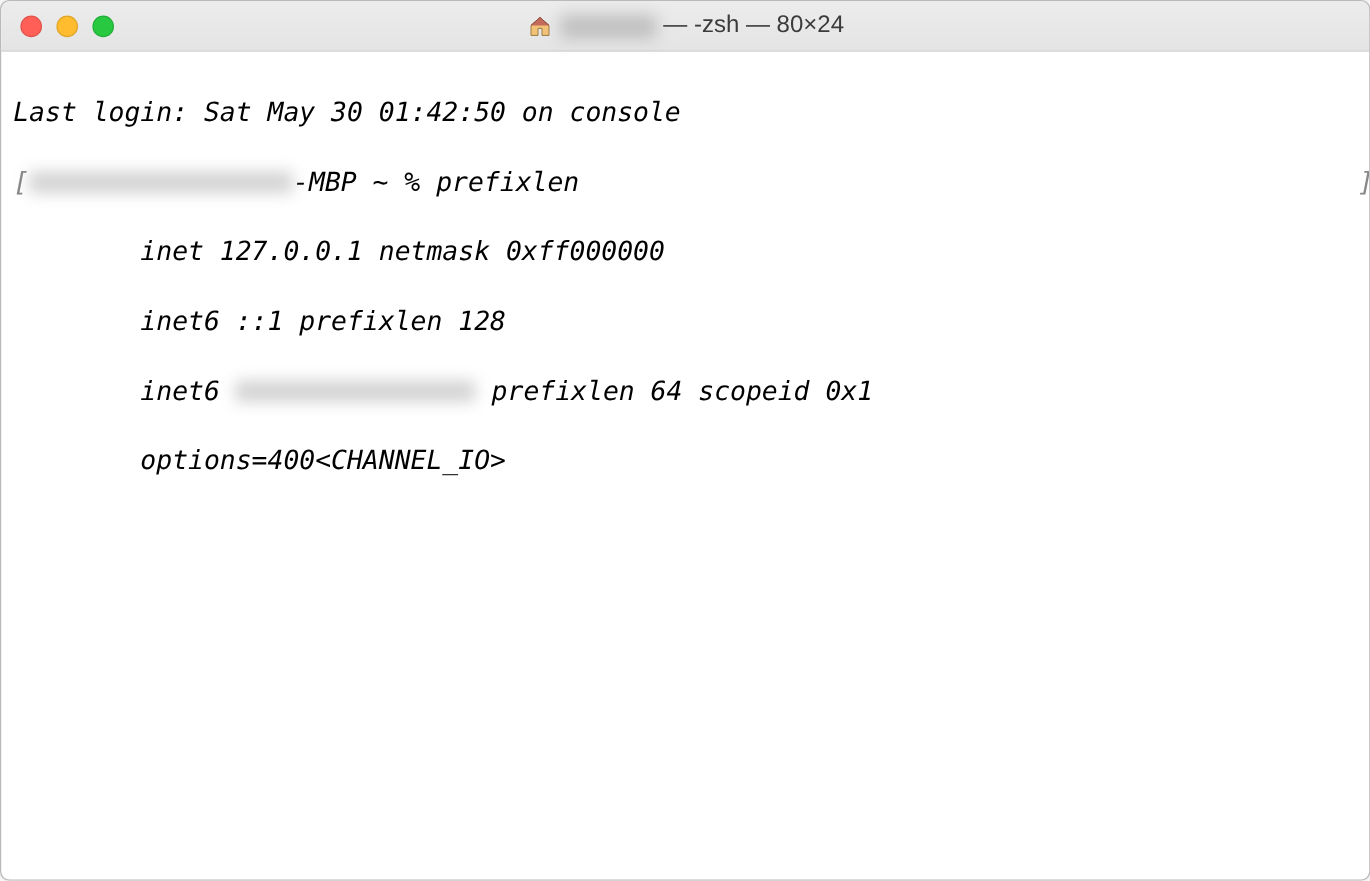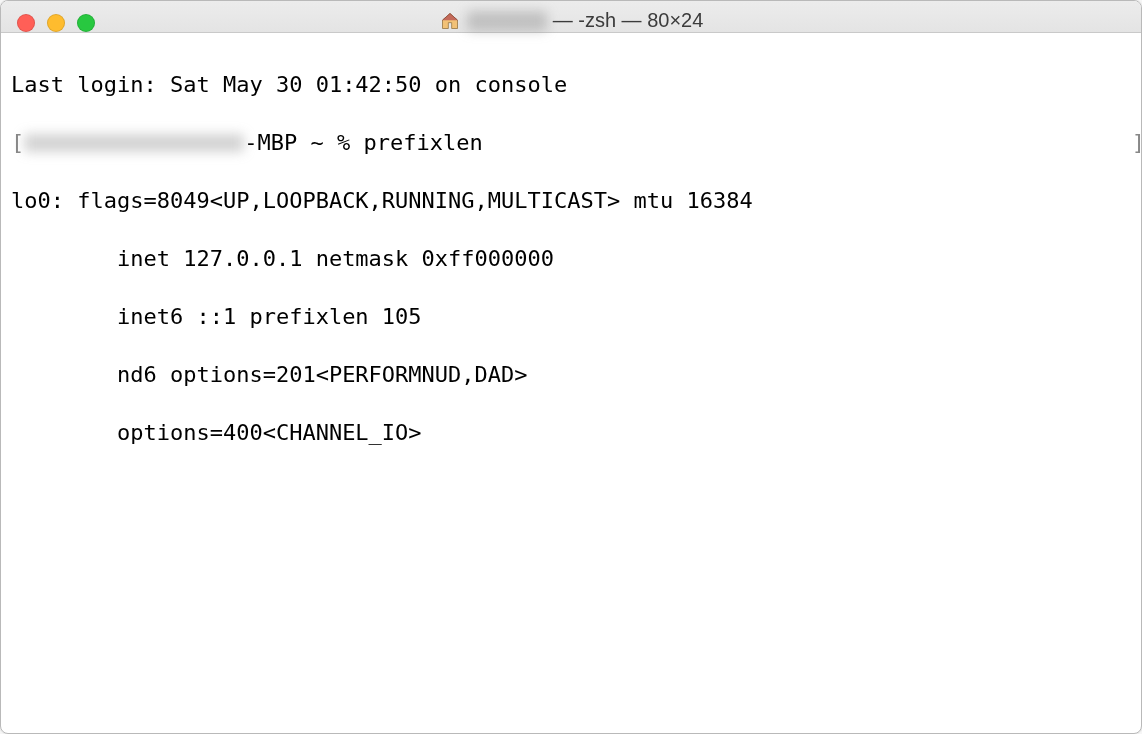--- a/index.html
+++ b/index.html
@@ -13,25 +13,25 @@
       height: 734px;
       background: #ffffff;
       border: 1px solid #b9b9b9;
       border-radius: 8px;
       overflow: hidden;
       display: flex;
       flex-direction: column;
       box-shadow: 0 0 0 1px rgba(0,0,0,0.04);
     }
     .titlebar {
-      height: 32px;
+      height: 42px;
       background: linear-gradient(to bottom, #ececec 0%, #e4e4e4 100%);
       border-bottom: 1px solid #c9c9c9;
       display: flex;
-      align-items: flex-end;
+      align-items: center;
       position: relative;
       flex-shrink: 0;
     }
     .traffic-lights {
       display: flex;
       gap: 12px;
       padding-left: 16px;
       align-items: center;
     }
     .light {
@@ -71,20 +71,21 @@
       flex: 1;
       padding: 8px 10px 6px 10px;
       font-size: 22px;
       line-height: 29px;
       color: #000;
       white-space: pre;
       font-family: "SF Mono","Menlo","Monaco",monospace;
       letter-spacing: 0px;
       overflow: hidden;
       position: relative;
+      font-style: italic;
     }
     .line { white-space: pre; }
     .blur-inline {
       display: inline-block;
       vertical-align: baseline;
       background: rgba(130,130,130,0.35);
       filter: blur(6px);
       border-radius: 3px;
       height: 18px;
       position: relative;
@@ -115,24 +116,23 @@
         </svg>
       </span>
       <span class="title-blur"></span>
       <span> — -zsh — 80×24</span>
     </div>
   </div>
 
   <div class="terminal">
 <div class="line">Last login: Sat May 30 01:42:50 on console</div>
 <div class="line"><span class="bracket-left">[</span><span class="blur-inline w160"></span><span>-MBP ~ % </span><span>prefixlen</span>                                                 <span class="bracket-right">]</span></div>
-<div class="line">lo0: flags=8049&lt;UP,LOOPBACK,RUNNING,MULTICAST&gt; mtu 16384</div>
 <div class="line">        inet 127.0.0.1 netmask 0xff000000 </div>
-<div class="line">        inet6 ::1 prefixlen 105 </div>
-<div class="line">        nd6 options=201&lt;PERFORMNUD,DAD&gt;</div>
+<div class="line">        inet6 ::1 prefixlen 128 </div>
+<div class="line"><span>        inet6 </span><span class="blur-inline w110"></span><span> prefixlen 64 scopeid 0x1 </span></div>
 <div class="line">        options=400&lt;CHANNEL_IO&gt;</div>
 
 
 
 
 
 
 
 
 

